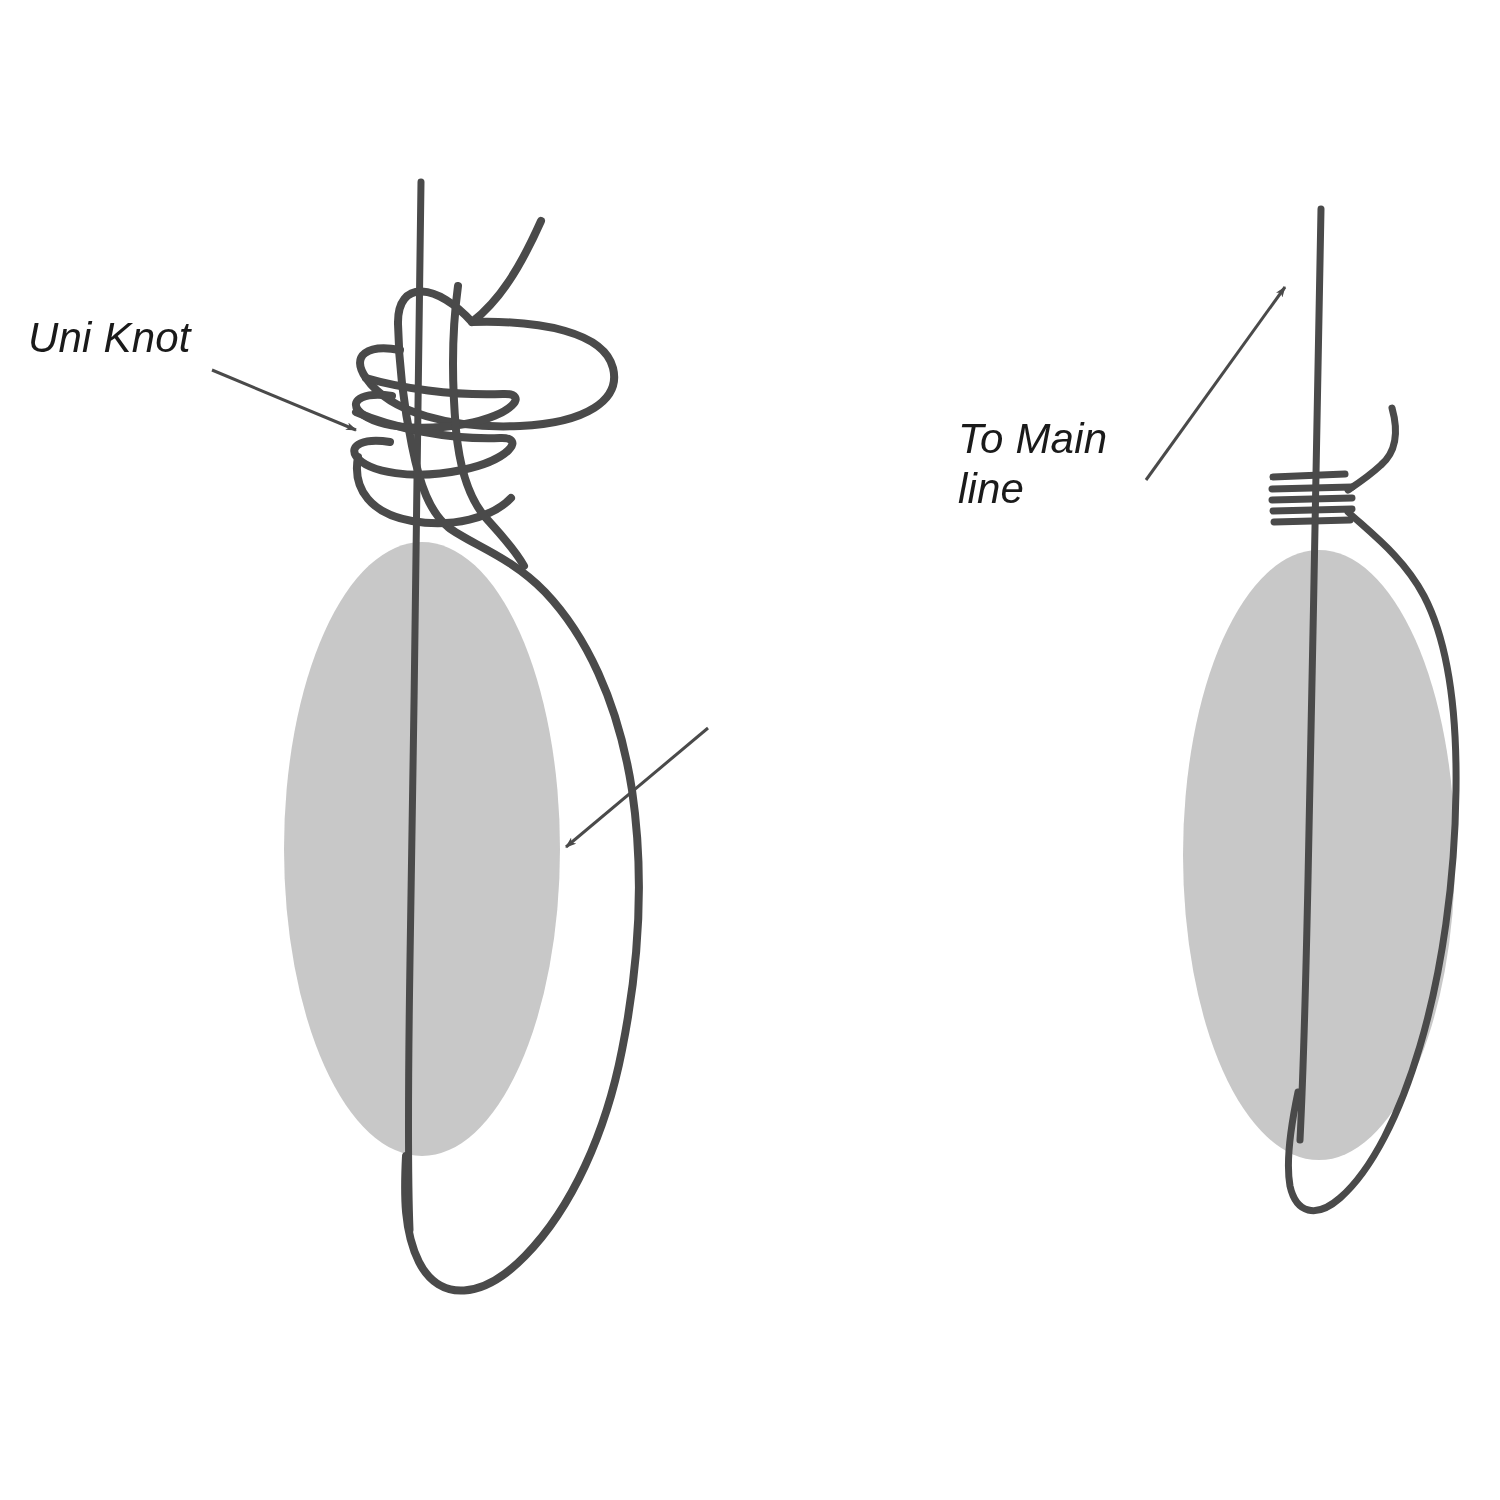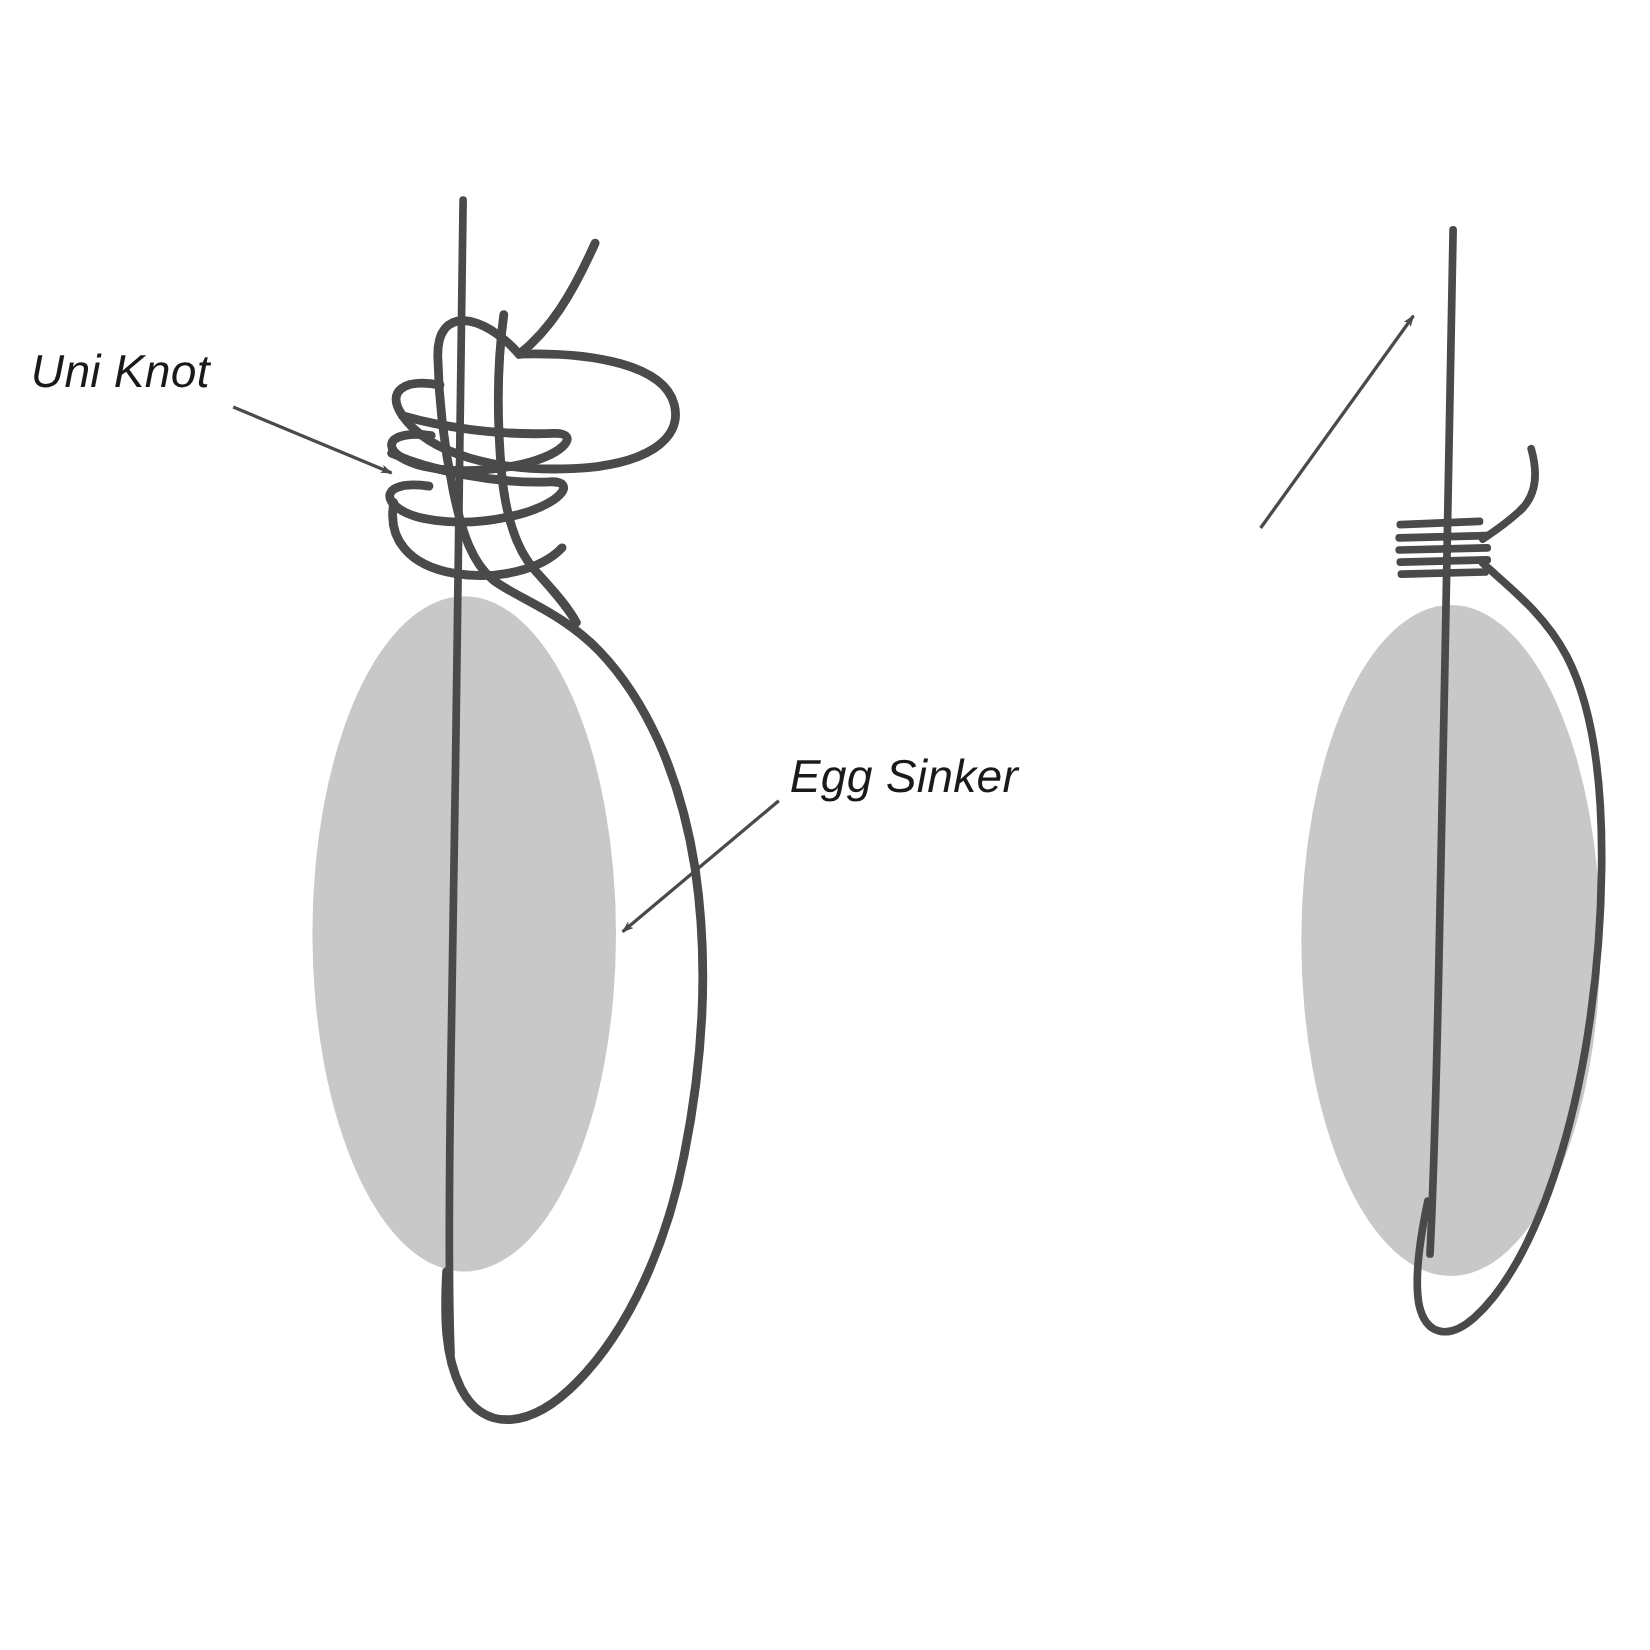--- a/index.html
+++ b/index.html
@@ -145,16 +145,17 @@
       <path fill="none" stroke="#4a4a4a" stroke-width="7" stroke-linecap="round" d="M 1321 209
                C 1318 420, 1312 660, 1308 880
                C 1305 1020, 1302 1100, 1300 1140"></path>
 
       <line x1="1146" y1="480" x2="1285" y2="287" stroke="#4a4a4a" stroke-width="3" marker-end="url(#arrowhead)"></line>
     </g>
   </svg>
 
   <div class="label-text" id="label-uni-knot">Uni Knot</div>
 
-  <div class="label-text" id="label-egg-sinker">Egg Sinker</div>
 
+  <div class="label-text" id="label-to-main-line">To Main
+line</div>
 
 </div>
 
 </body></html>

